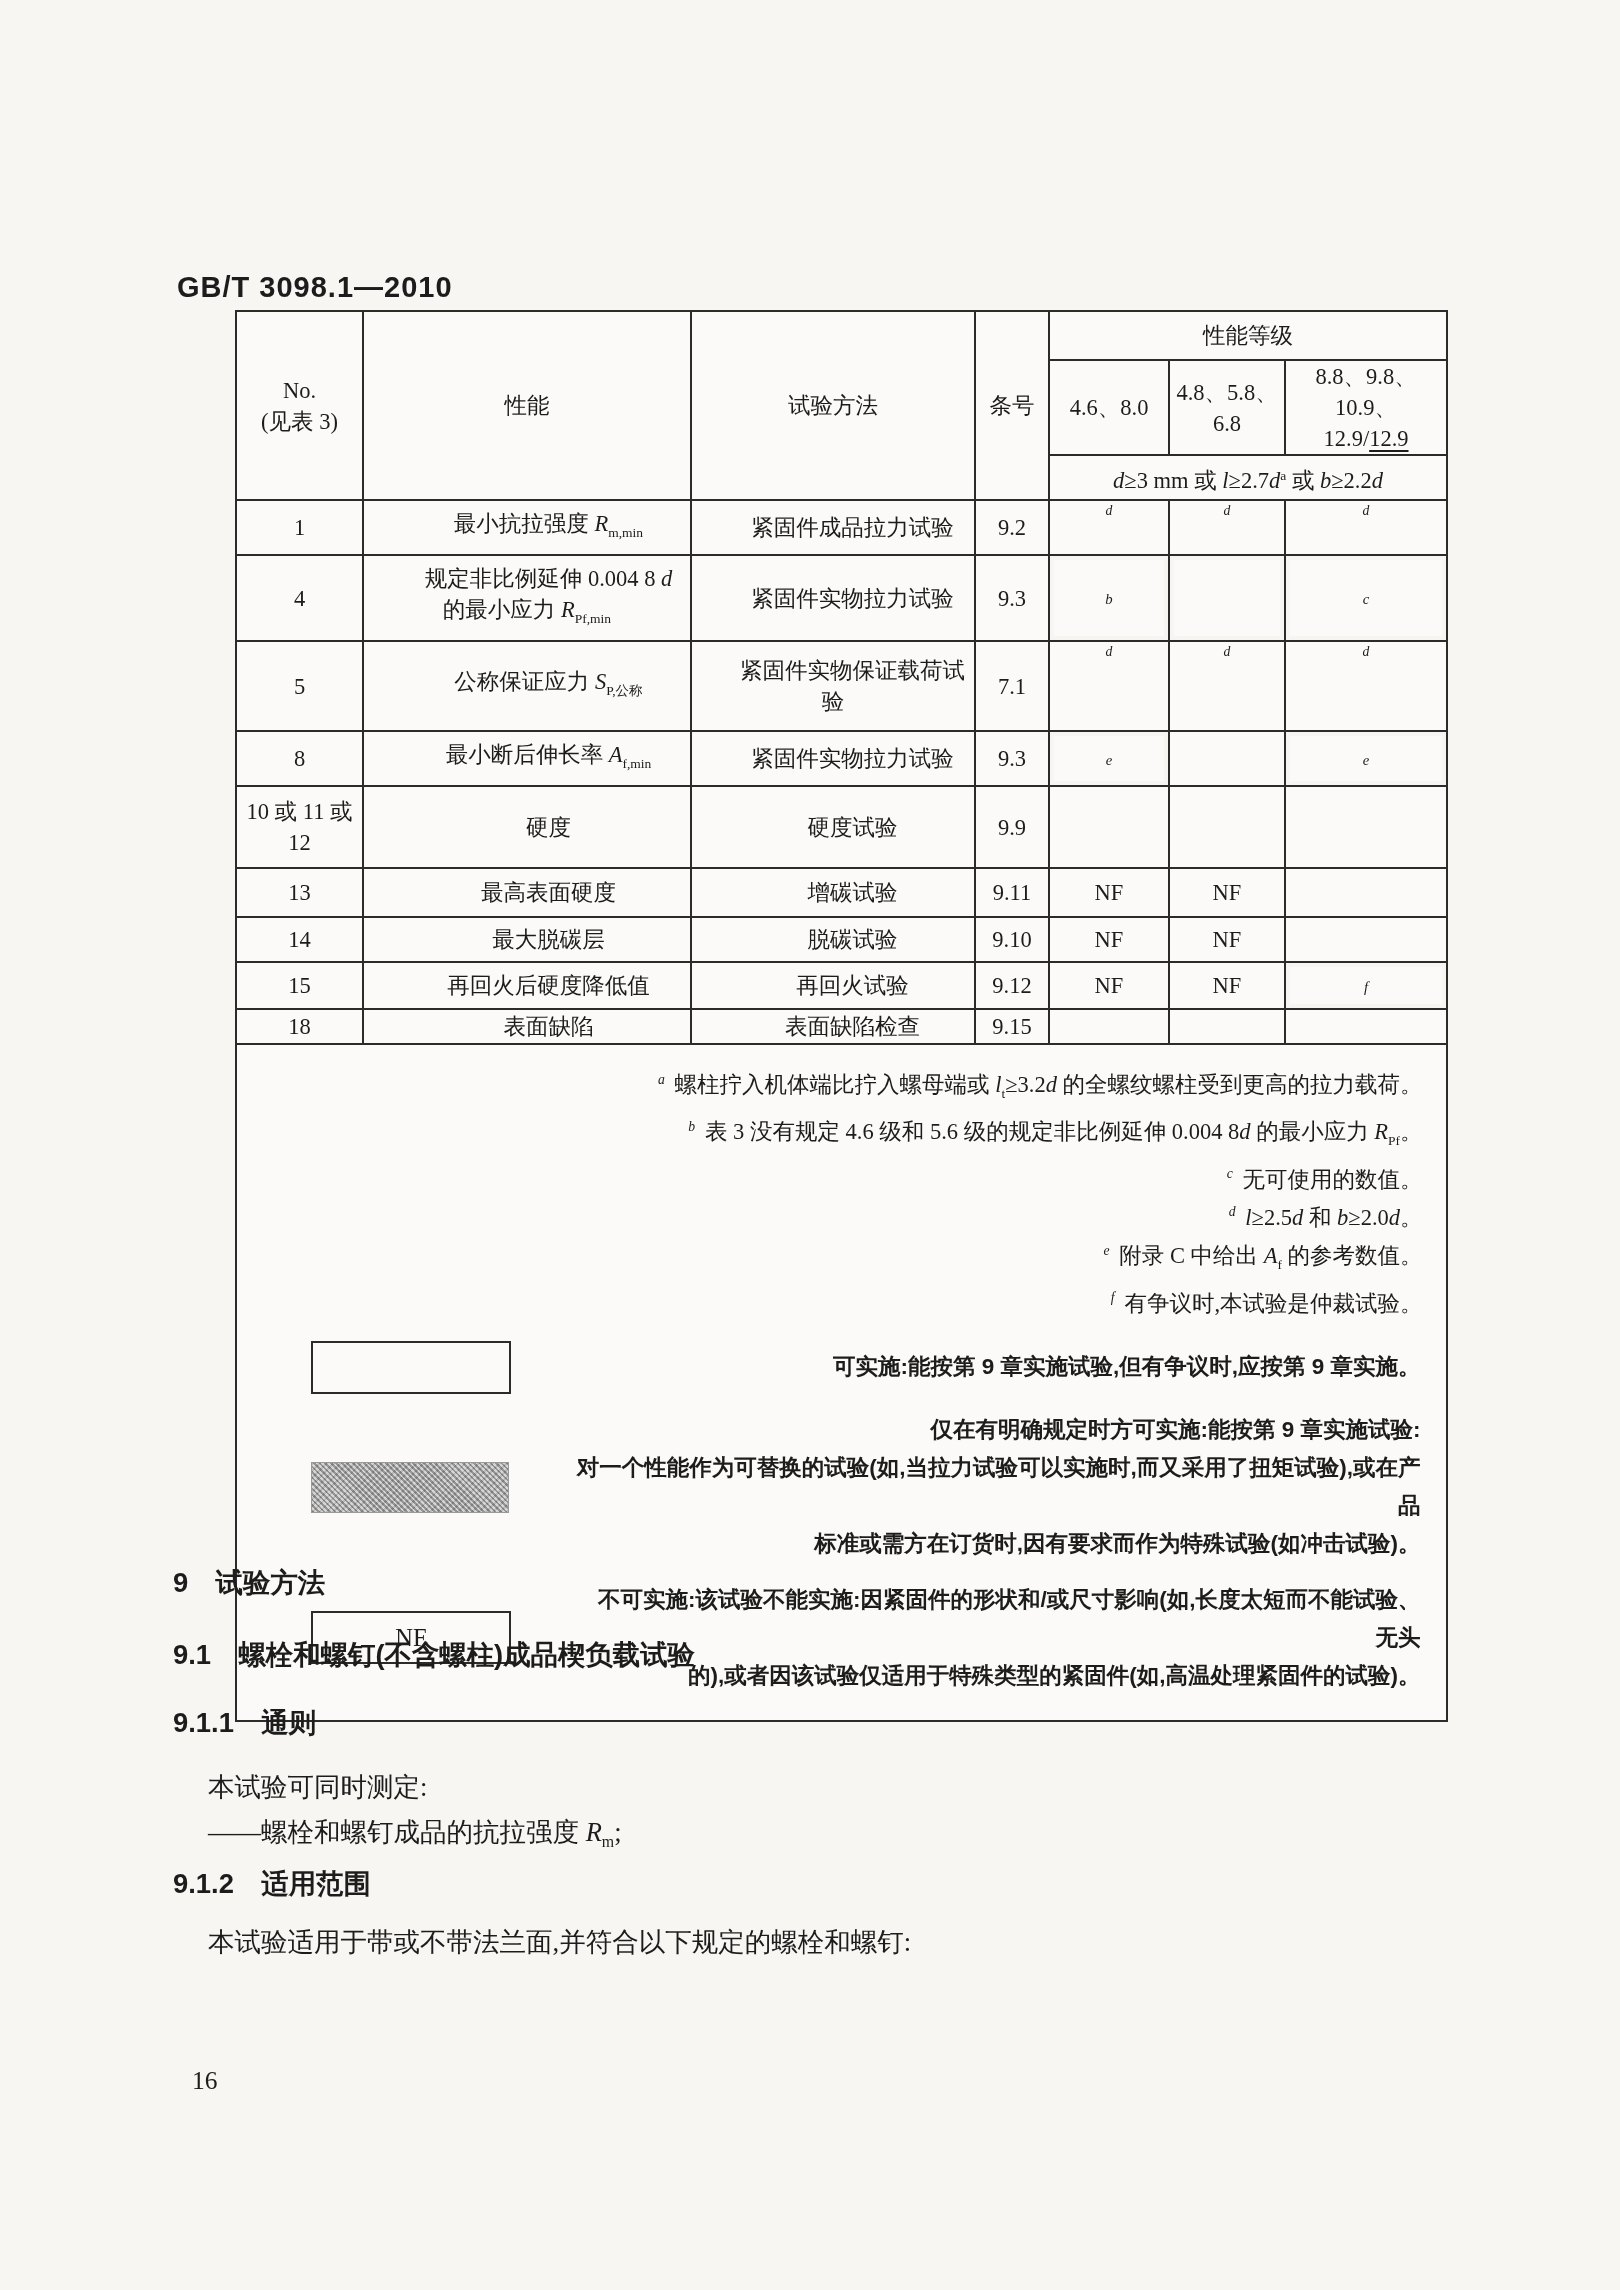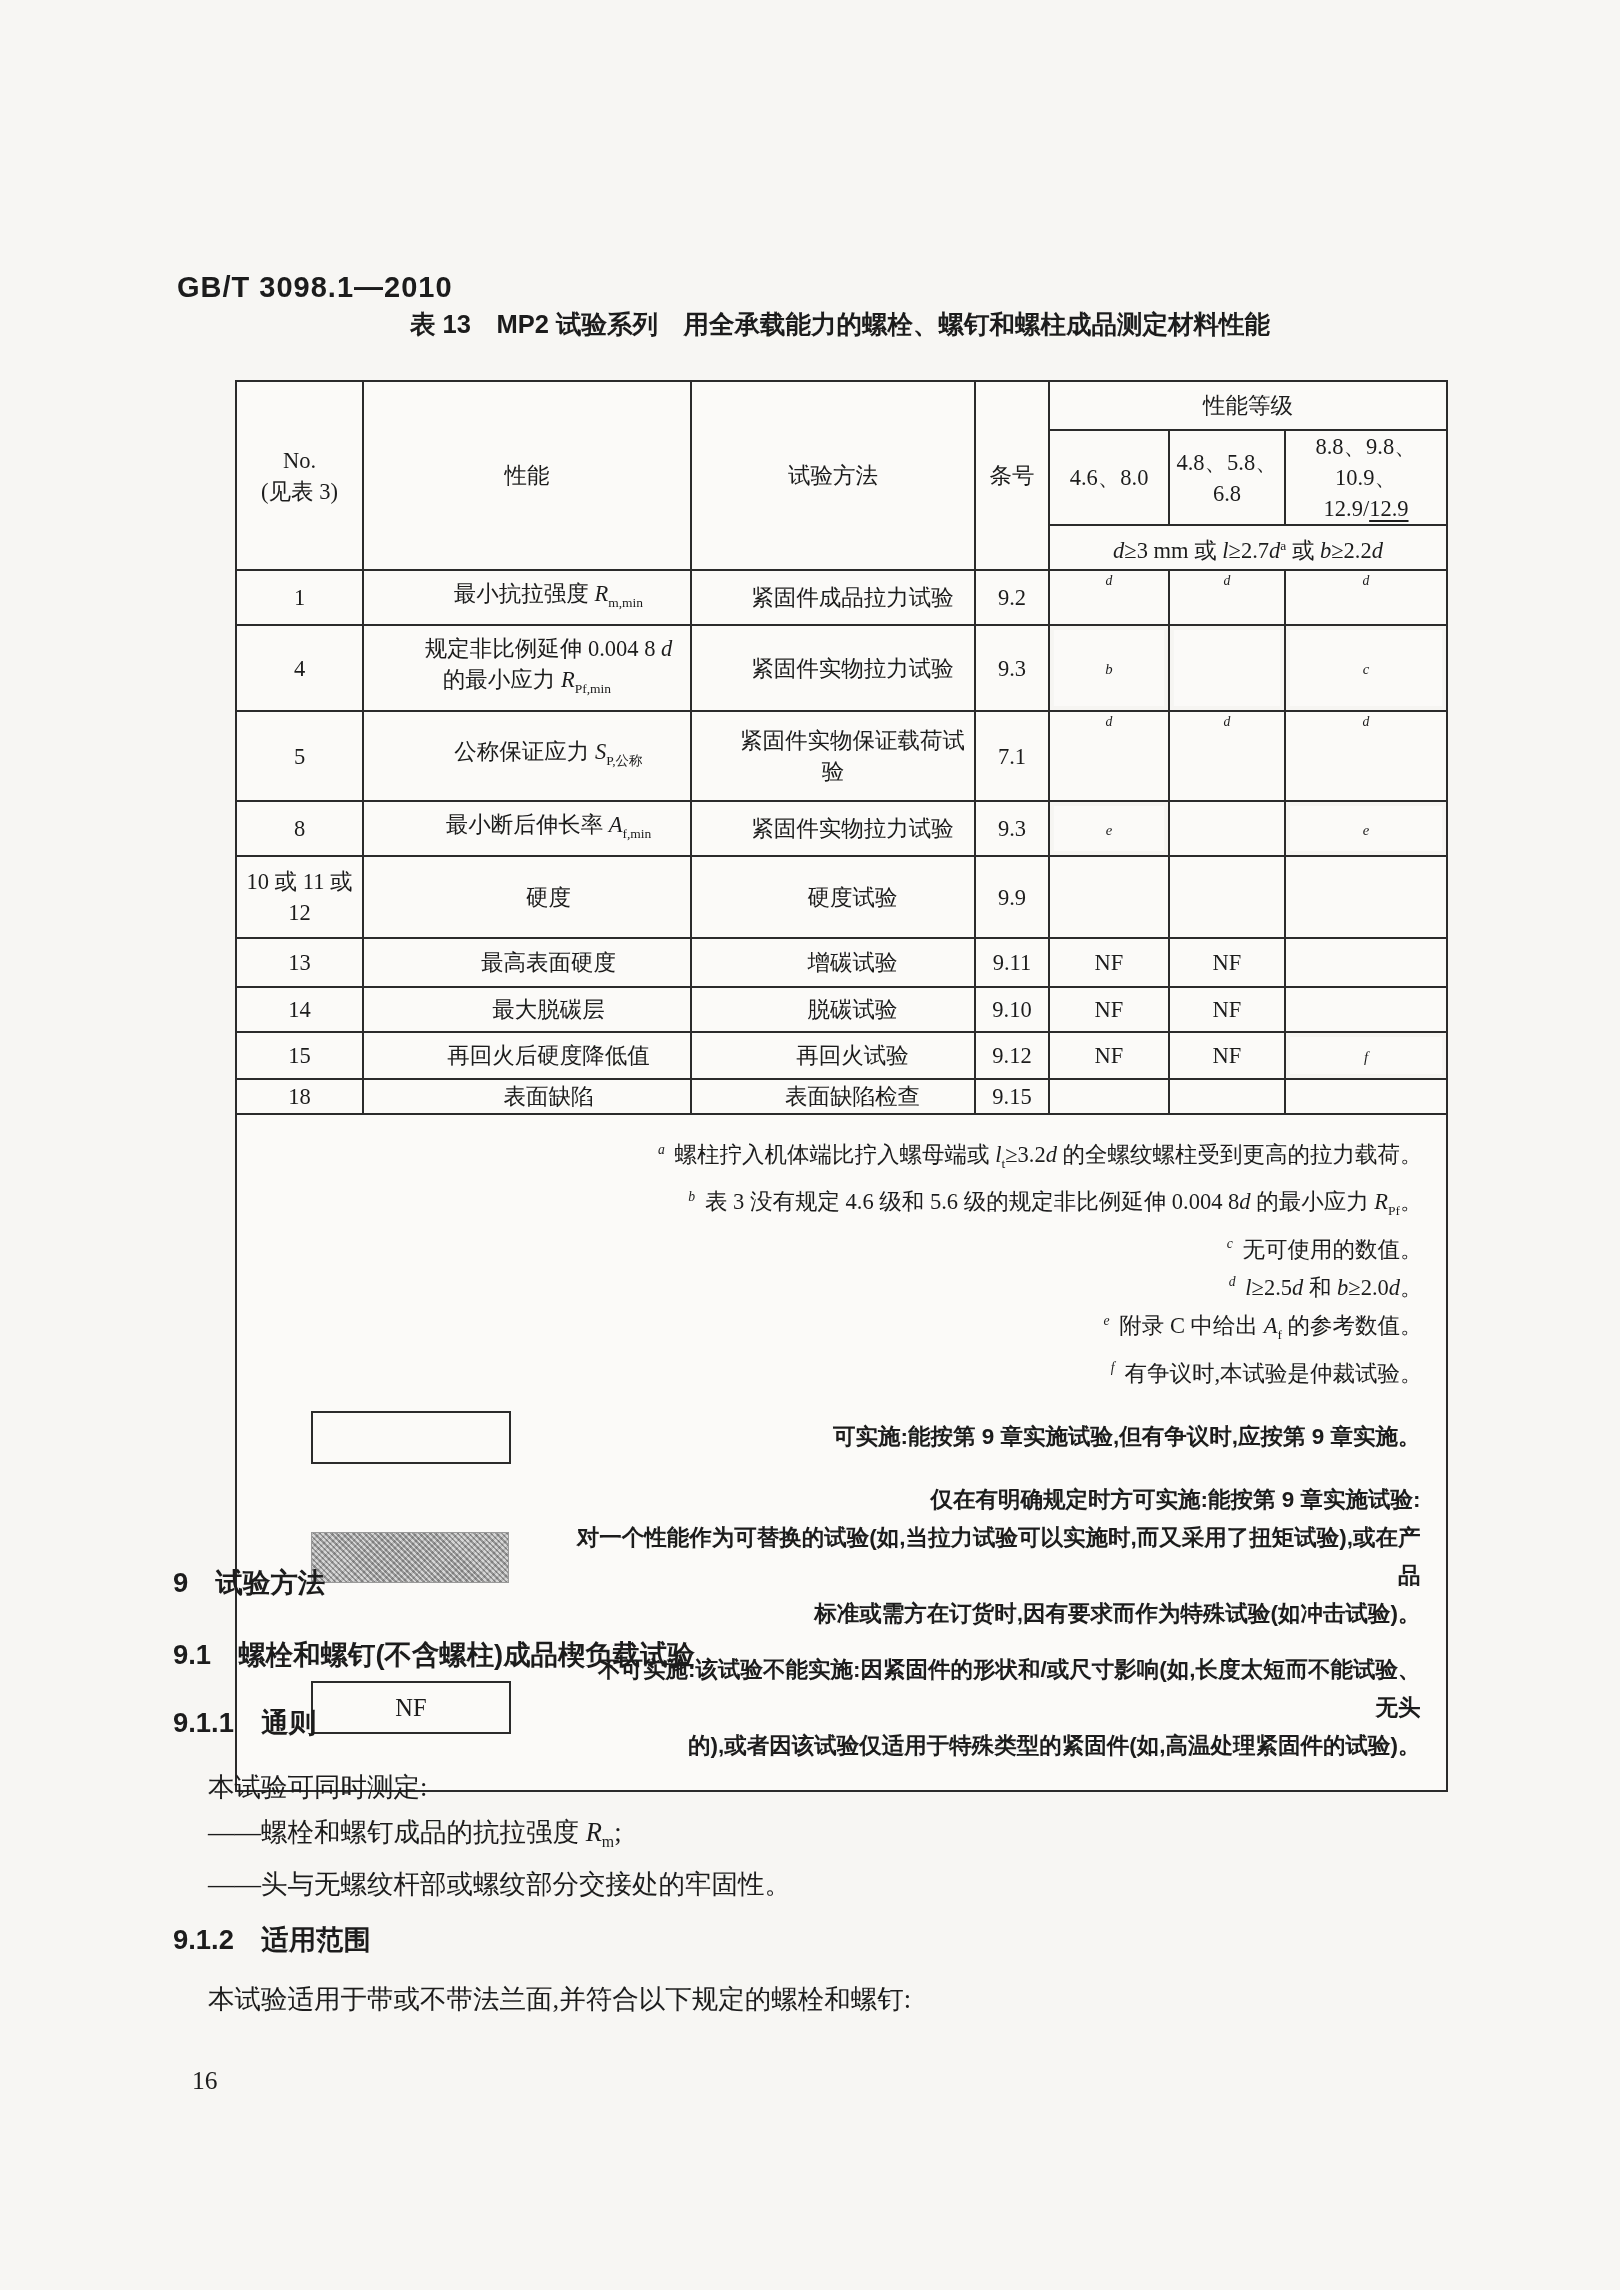--- a/index.html
+++ b/index.html
@@ -92,21 +92,20 @@
   .p-intro{margin-bottom:9.8px;} .li-1{margin-bottom:7.8px;}
   .li-2{margin-bottom:21.6px;} .p-scope{margin-bottom:9.8px;}
   .page-num{position:absolute;top:2066px;left:192px;font-size:25.5px;}
 </style>
 </head>
 <body>
 
 <div class="doc-code">GB/T 3098.1—2010</div>
 
 <div class="table-wrap">
-  <div class="table-title">表 13　MP2 试验系列　用全承载能力的螺栓、螺钉和螺柱成品测定材料性能</div>
 
   <table class="t13">
     <colgroup>
       <col style="width:127px">
         <col style="width:328px">
         <col style="width:284px">
       <col style="width:74px">
         <col style="width:120px">
         <col style="width:116px">
         <col style="width:162px">
@@ -264,19 +263,18 @@
   </tbody>
     </table>
 </div>
 
 <div class="section">
   <div class="h-big h9">9　试验方法</div>
   <div class="h-big h91">9.1　螺栓和螺钉(不含螺柱)成品楔负载试验</div>
   <div class="h-big h911">9.1.1　通则</div>
   <div class="bodyline p-intro">本试验可同时测定:</div>
   <div class="bodyline li-1"><span><span>——螺栓和螺钉成品的抗拉强度 </span><span class="seg-i">R</span><span class="seg-sub">m</span><span>;</span></span></div>
-  <div class="bodyline li-2">——头与无螺纹杆部或螺纹部分交接处的牢固性。</div>
   <div class="h-big h912">9.1.2　适用范围</div>
   <div class="bodyline p-scope">本试验适用于带或不带法兰面,并符合以下规定的螺栓和螺钉:</div>
 </div>
 
 <div class="page-num">16</div>
 
 
 </body></html>

